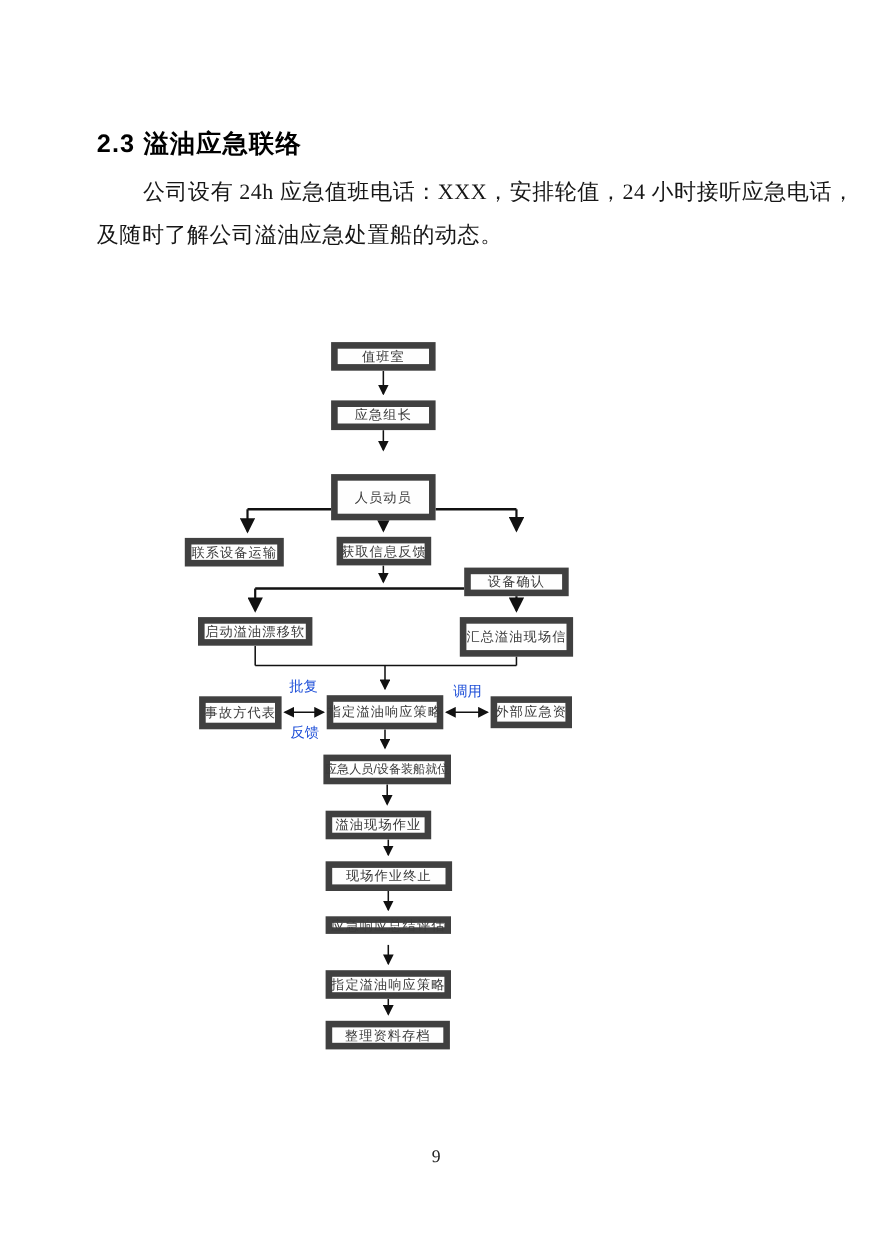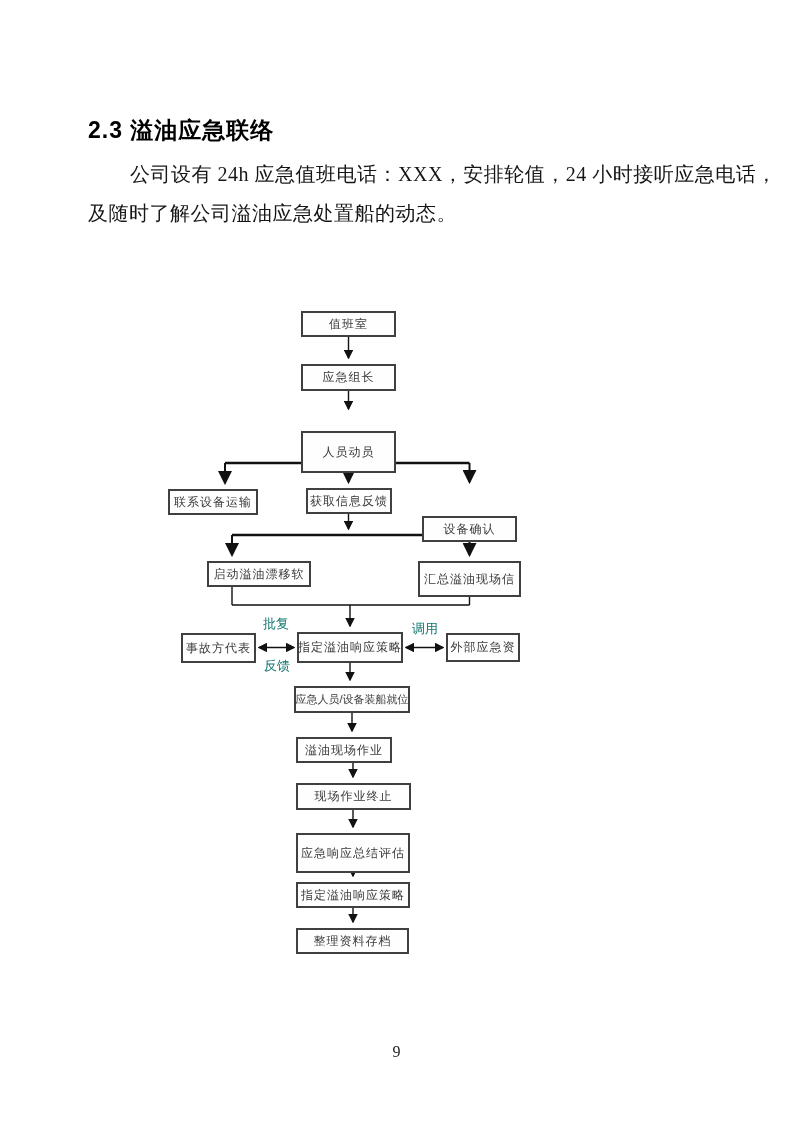--- a/index.html
+++ b/index.html
@@ -29,37 +29,37 @@
     left: 88px;
     width: 630px;
     font-size: 20px;
     letter-spacing: 0.5px;
     color: #161616;
     white-space: nowrap;
   }
   .indent { text-indent: 2.1em; }
   .flow-node {
     position: absolute;
-    border: 2px solid #404040;
+    border: 6px solid #404040;
     background: #fefefe;
     display: flex;
     align-items: center;
     justify-content: center;
     font-family: "Liberation Sans", "DejaVu Sans", sans-serif;
     font-size: 12px;
     letter-spacing: 1px;
     color: #3a3a3a;
     white-space: nowrap;
     text-align: center;
   }
   .edge-label {
     position: absolute;
     font-family: Liberation Sans, sans-serif;
     font-size: 13px;
-    color: #0f766e;
+    color: #1d4ed8;
     white-space: nowrap;
   }
   .connectors {
     position: absolute;
     left: 0; top: 0;
     pointer-events: none;
   }
   .page-number {
     position: absolute;
     left: 0;
@@ -121,31 +121,31 @@
   </svg>
 
   <div class="flow-node" style="left:301px; top:311px; width:95px;  height:26px;">值班室</div>
   <div class="flow-node" style="left:301px; top:364px; width:95px;  height:27px;">应急组长</div>
   <div class="flow-node" style="left:301px; top:431px; width:95px;  height:42px;">人员动员</div>
 
   <div class="flow-node" style="left:168px; top:489px; width:90px;  height:26px;">联系设备运输</div>
   <div class="flow-node" style="left:306px; top:488px; width:86px;  height:26px;">获取信息反馈</div>
   <div class="flow-node" style="left:422px; top:488px; width:95px;  height:26px;margin-top:28px;">设备确认</div>
 
-  <div class="flow-node" style="left:180px; top:561px; width:104px; height:26px;margin-left:27px;">启动溢油漂移软</div>
+  <div class="flow-node" style="left:180px; top:561px; width:104px; height:26px;">启动溢油漂移软</div>
   <div class="flow-node" style="left:418px; top:561px; width:103px; height:36px;">汇总溢油现场信</div>
 
   <div class="flow-node" style="left:297px; top:632px; width:106px; height:31px;">指定溢油响应策略</div>
   <div class="flow-node" style="left:181px; top:633px; width:75px;  height:30px;">事故方代表</div>
   <div class="flow-node" style="left:446px; top:633px; width:74px;  height:29px;">外部应急资</div>
 
   <div class="flow-node" style="left:294px; top:686px; width:116px; height:27px; font-size:11px; letter-spacing:0;">应急人员/设备装船就位</div>
   <div class="flow-node" style="left:296px; top:737px; width:96px; height:26px;">溢油现场作业</div>
   <div class="flow-node" style="left:296px; top:783px; width:115px; height:27px;">现场作业终止</div>
-  <div class="flow-node" style="left:296px; top:833px; width:114px; height:40px;">应急响应总结评估</div>
+  <div class="flow-node" style="left:296px; top:833px; width:114px; height:16px;">应急响应总结评估</div>
   <div class="flow-node" style="left:296px; top:882px; width:114px; height:26px;">指定溢油响应策略</div>
   <div class="flow-node" style="left:296px; top:928px; width:113px; height:26px;">整理资料存档</div>
 
   <div class="edge-label" style="left:263px; top:615px;">批复</div>
   <div class="edge-label" style="left:264px; top:657px;">反馈</div>
   <div class="edge-label" style="left:412px; top:620px;">调用</div>
 
   <div class="page-number">9</div>
 
 </div>

